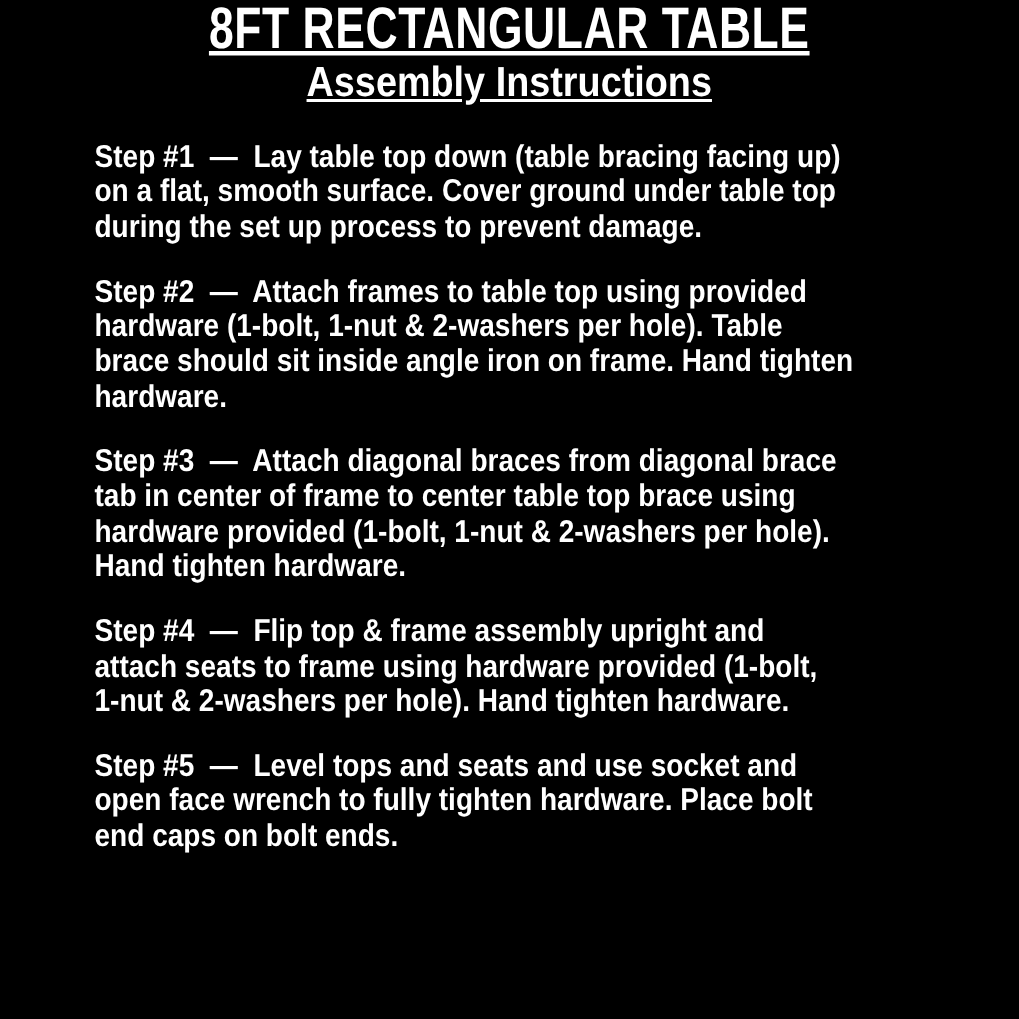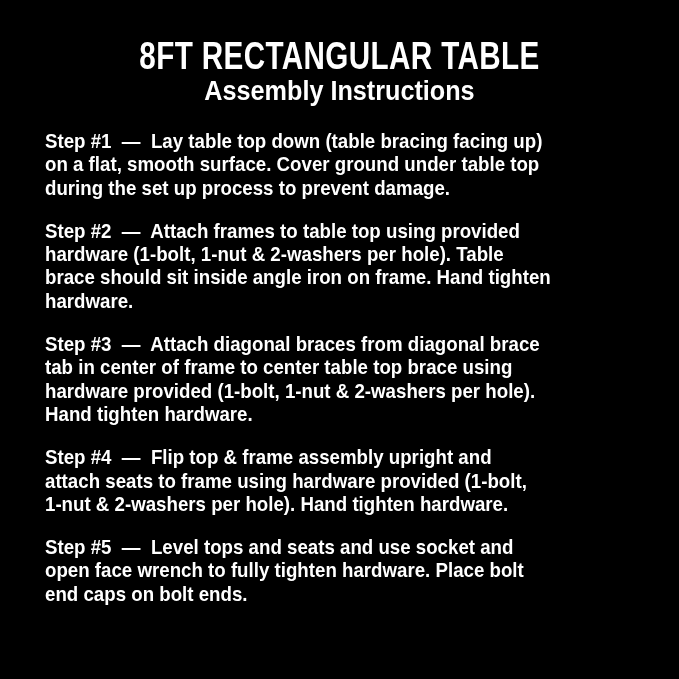--- a/index.html
+++ b/index.html
@@ -11,21 +11,21 @@
     position: relative;
     width: 679px;
     height: 679px;
     background: #000000;
     color: #ffffff;
     font-family: "Liberation Sans", "DejaVu Sans", sans-serif;
     font-weight: bold;
     overflow: hidden;
   }
   .header {
-    padding-top: 36px;
+    text-decoration: underline;
   }
   .title {
     margin: 0;
     font-size: 39px;
     line-height: 40px;
     text-align: center;
     letter-spacing: 0.5px;
     transform: scaleX(0.76);
     transform-origin: 50% 0;
     white-space: pre;
@@ -33,21 +33,21 @@
   .subtitle {
     margin: 0;
     font-size: 28px;
     line-height: 30px;
     text-align: center;
     transform: scaleX(0.90);
     transform-origin: 50% 0;
     white-space: pre;
   }
   .steps {
-    padding: 23px 0 0 45px;
+    padding: 23px 0 0 63px;
   }
   .step {
     margin: 0 0 20px 0;
     font-size: 21px;
     line-height: 23.3px;
     white-space: pre;
     transform: scaleX(0.89);
     transform-origin: 0 0;
   }
 </style>

